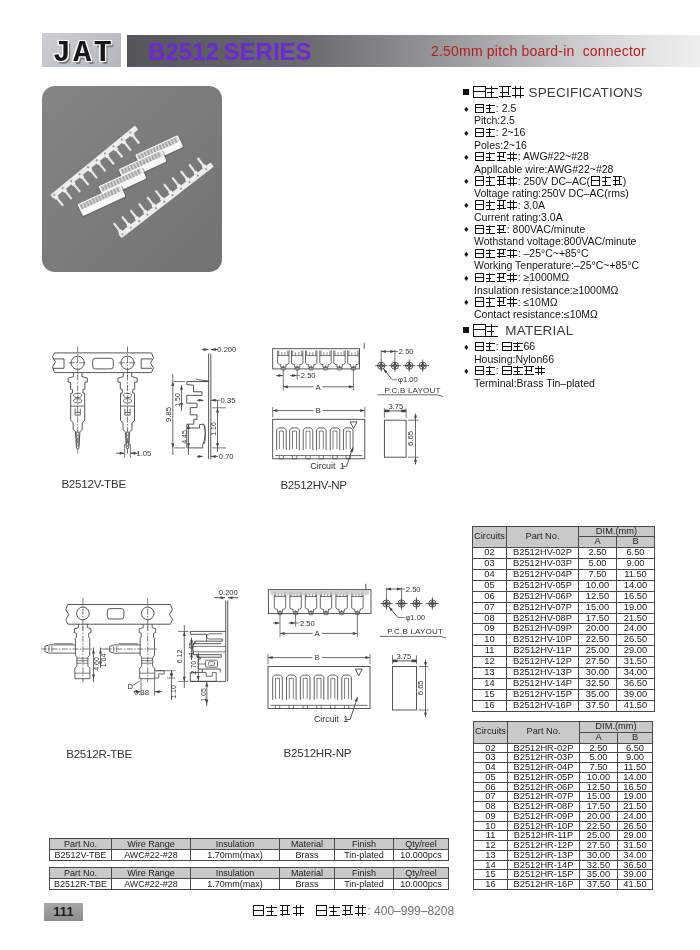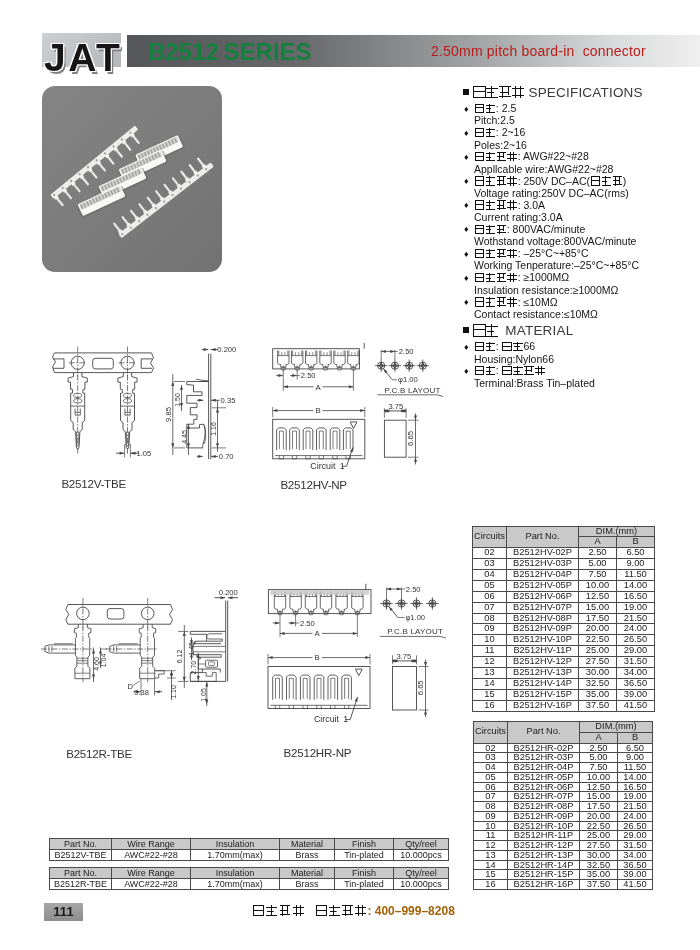--- a/index.html
+++ b/index.html
@@ -2,23 +2,23 @@
 <html><head><meta charset="utf-8"><style>
 html,body{margin:0;padding:0;background:#fff;}
 body{width:700px;height:950px;position:relative;overflow:hidden;font-family:"Liberation Sans",sans-serif;}
 .abs{position:absolute;}
 .h{display:inline-block;position:relative;vertical-align:-0.1em;width:0.9em;height:0.9em;margin:0 0.07em;background-repeat:no-repeat;}
 .h1{background-image:linear-gradient(#111,#111),linear-gradient(#111,#111),linear-gradient(#111,#111),linear-gradient(#111,#111),linear-gradient(#111,#111);background-size:100% 1px,100% 1px,100% 1px,1px 100%,1px 100%;background-position:left top,left 45%,left bottom,left top,right top;}
 .h2{background-image:linear-gradient(#111,#111),linear-gradient(#111,#111),linear-gradient(#111,#111),linear-gradient(#111,#111);background-size:100% 1px,100% 1px,1px 100%,60% 1px;background-position:left 15%,left bottom,45% top,20% 55%;}
 .h3{background-image:linear-gradient(#111,#111),linear-gradient(#111,#111),linear-gradient(#111,#111),linear-gradient(#111,#111),linear-gradient(#111,#111);background-size:1px 100%,100% 1px,100% 1px,1px 70%,70% 1px;background-position:25% top,left top,left 90%,80% 15%,15% 50%;}
 .h4{background-image:linear-gradient(#111,#111),linear-gradient(#111,#111),linear-gradient(#111,#111),linear-gradient(#111,#111);background-size:100% 1px,1px 100%,1px 100%,100% 1px;background-position:left 20%,30% top,70% top,left 75%;}
 #jatbox{left:42px;top:33px;width:79px;height:34px;background:linear-gradient(135deg,#cdd0d2,#b4b7ba);}
-#jat{left:2px;top:3px;width:79px;text-align:left;font-family:Liberation Sans, sans-serif;font-weight:bold;font-size:39px;letter-spacing:2.5px;color:#161616;text-shadow:-1.2px -1.2px 0 #fdfdfd,1.2px -1.2px 0 #fdfdfd,-1.2px 1.2px 0 #fdfdfd,1.2px 1.2px 0 #fdfdfd,2.6px 2.6px 0.5px #808080;}
+#jat{left:2px;top:3px;width:79px;text-align:center;font-family:Liberation Mono, monospace;font-weight:bold;font-size:30px;letter-spacing:2.5px;color:#161616;text-shadow:-1.2px -1.2px 0 #fdfdfd,1.2px -1.2px 0 #fdfdfd,-1.2px 1.2px 0 #fdfdfd,1.2px 1.2px 0 #fdfdfd,2.6px 2.6px 0.5px #808080;}
 #bar{left:127px;top:35px;width:573px;height:32px;background:linear-gradient(90deg,#55565a 0%,#68696c 30%,#9fa1a3 60%,#d9dadb 85%,#efefef 100%);}
-#bartxt{left:148px;top:38px;font-size:24px;font-weight:bold;color:#15803d;}
+#bartxt{left:148px;top:38px;font-size:24px;font-weight:bold;color:#6d28d9;}
 #hdr2{left:431px;top:43px;font-size:14px;color:#b91c1c;letter-spacing:0.2px;}
 #photo{left:42px;top:86px;}
 #specs{left:464px;top:84px;width:240px;font-size:10.5px;color:#151515;}
 .sect{font-size:13.5px;font-weight:bold;color:#111;margin:1px 0 3px -1px;}
 .sect .h{margin:0 0.03em;}
 .sect .en{font-size:13.5px;color:#3a3a3a;font-weight:normal;letter-spacing:0.2px;}
 .sq{display:inline-block;width:6px;height:6px;background:#111;margin-right:4px;vertical-align:2px;}
 .it{line-height:11.85px;white-space:nowrap;}
 .b{display:inline-block;width:10px;color:#111;font-size:9px;vertical-align:0.5px;}
 .en2{padding-left:10px;}
@@ -27,21 +27,21 @@
 .thd td{background:#c9c9c9;}
 #t1{left:472px;top:526px;}
 #t1 td{font-size:9.3px;line-height:9.95px;height:9.95px;}
 #t2 td{font-size:9.3px;line-height:8.75px;height:8.75px;}
 #t1 .thd td{line-height:9.4px;height:9.4px;}#t2 .thd td{line-height:9.8px;height:9.8px;}
 #t2{left:473px;top:721px;}
 #t3{left:49px;top:838px;}
 #t4{left:49px;top:867px;}
 #t3 td,#t4 td{font-size:9px;line-height:10px;height:10px;}
 #pg{left:44px;top:903px;width:39px;height:18px;background:linear-gradient(180deg,#a8a8a8,#8d8d8d);color:#1a1a1a;font-weight:bold;font-size:13px;text-align:center;line-height:18px;}
-#foot{left:252px;top:904px;font-size:12px;color:#a16207;font-weight:bold;}
+#foot{left:252px;top:904px;font-size:12px;color:#737373;font-weight:normal;}
 #foot .h{margin:0 0.1em;}
 svg text{font-family:"Liberation Sans",sans-serif;}
 </style></head>
 <body>
 <div class="abs" id="jatbox">
     <div class="abs" id="jat">JAT</div>
   </div>
 <div class="abs" id="bar"></div>
 <div class="abs" id="bartxt">B2512 SERIES</div>
 <div class="abs" id="hdr2">2.50mm pitch board-in&nbsp; connector</div>

